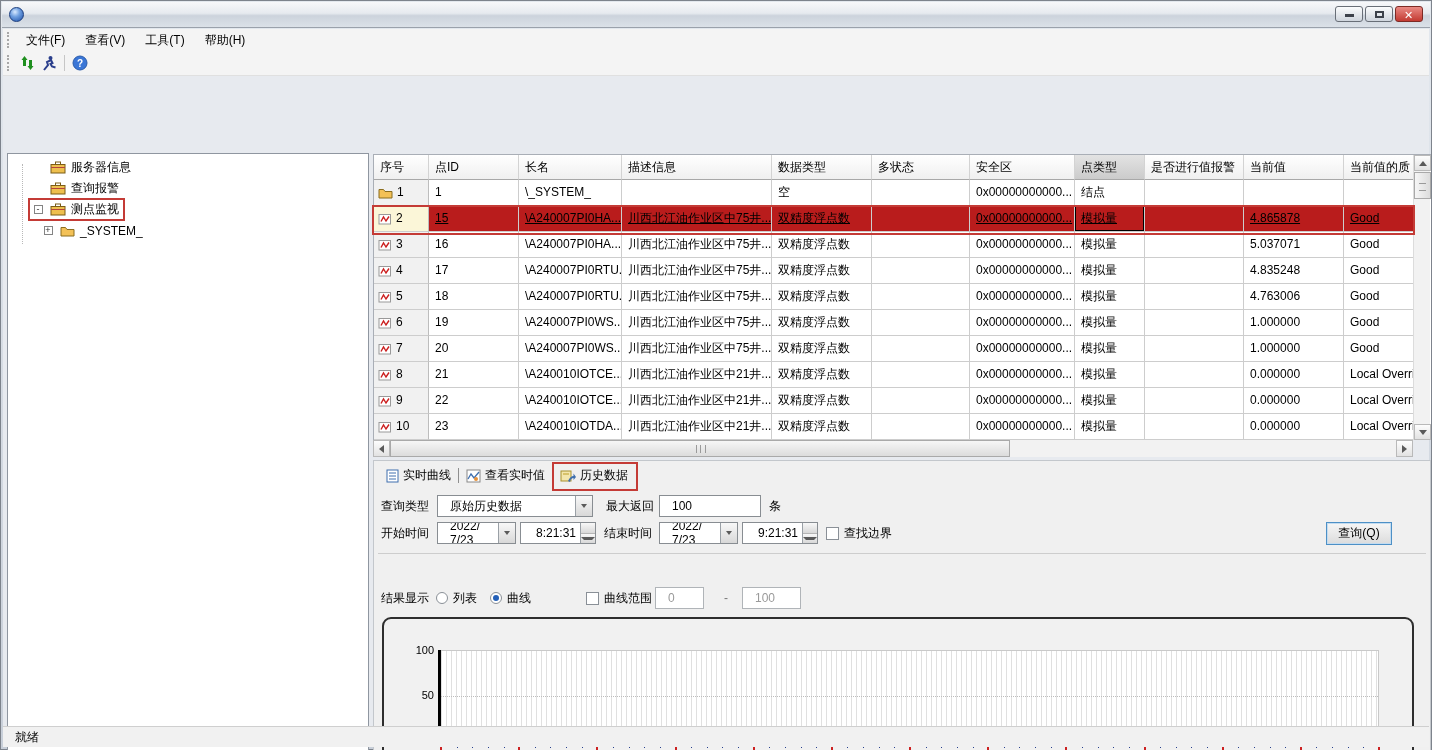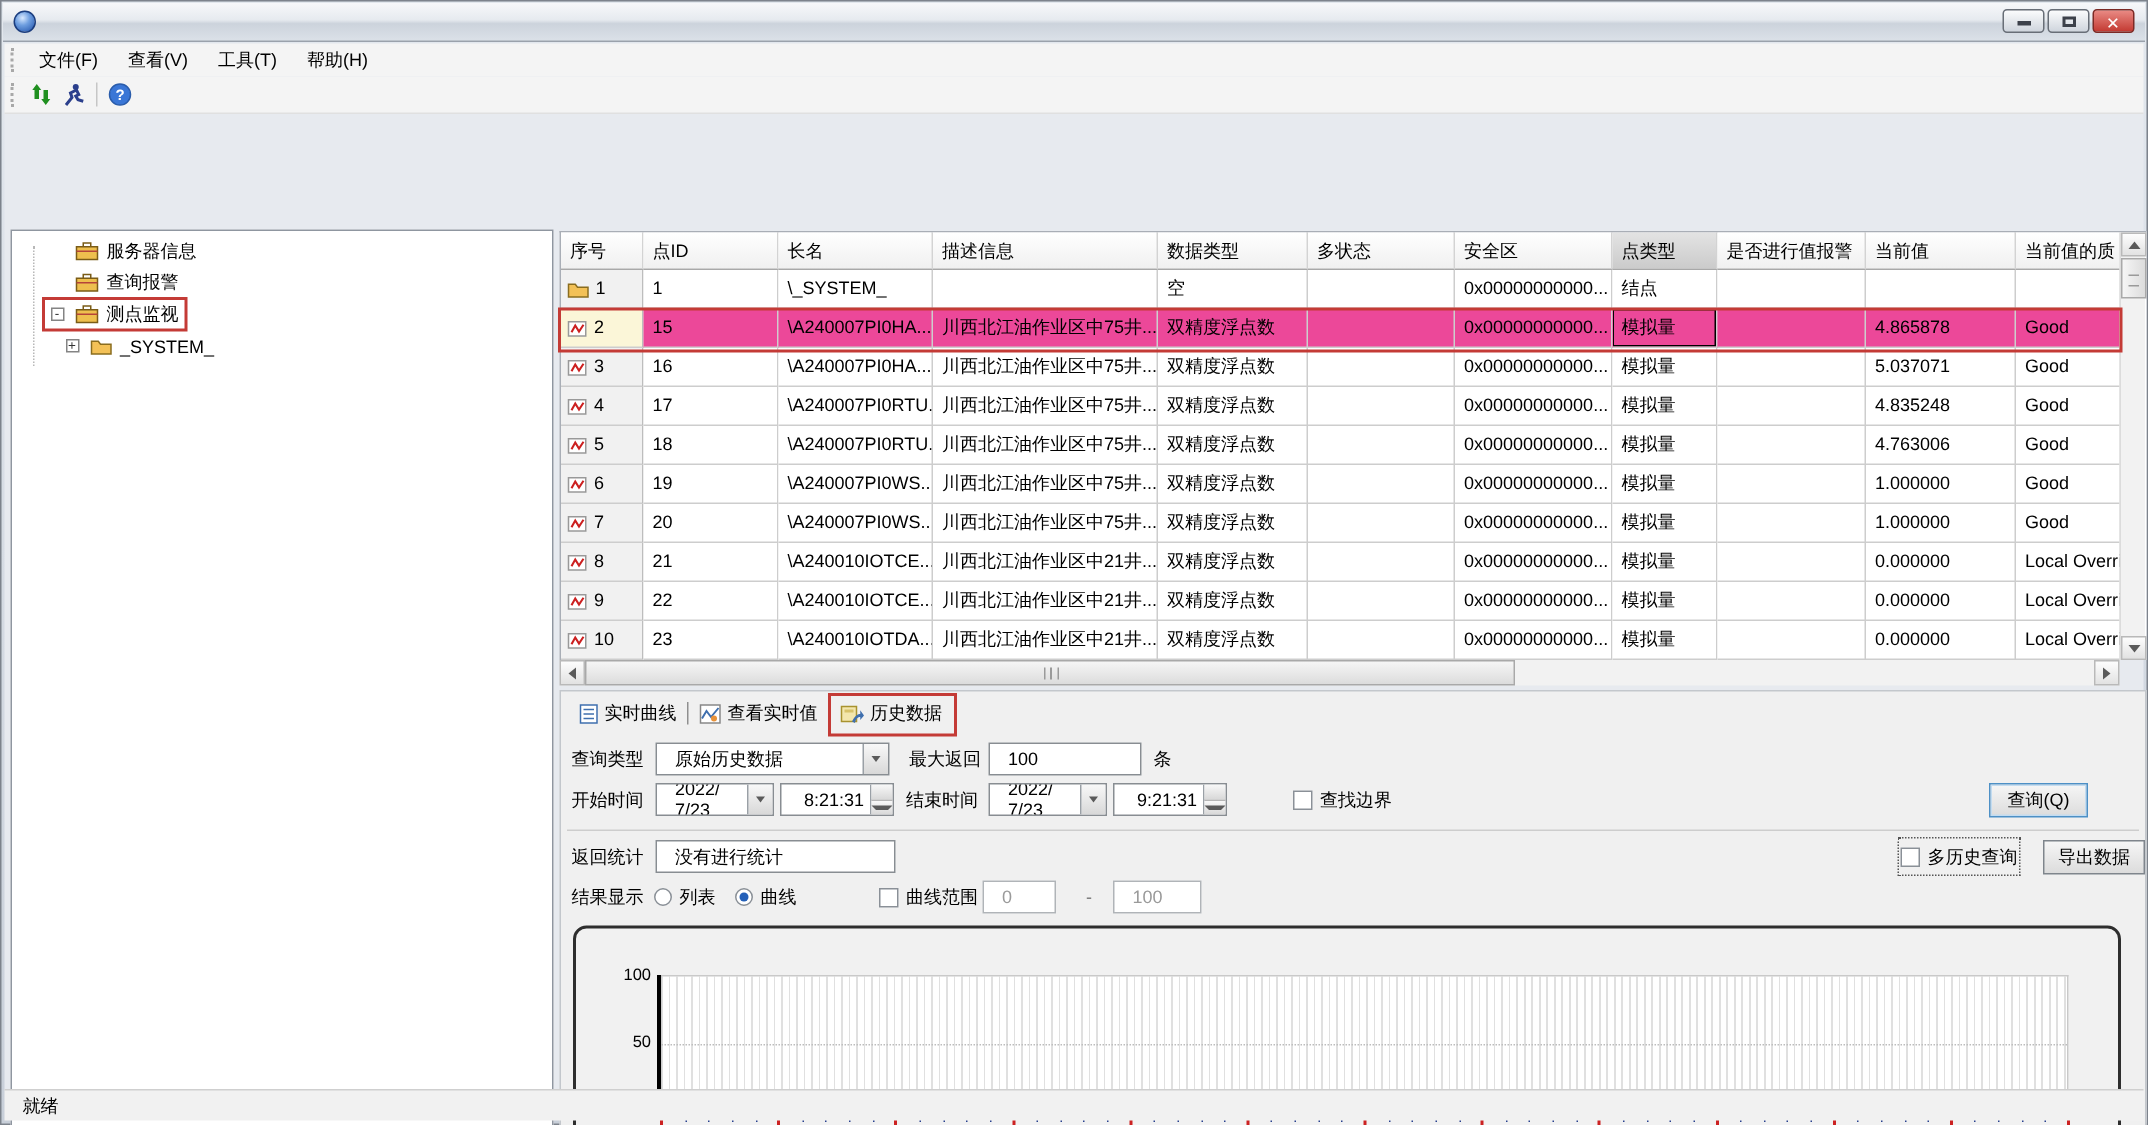--- a/index.html
+++ b/index.html
@@ -50,21 +50,21 @@
   
   .table-wrap { position:absolute; left:370px; top:78px; width:1058px; height:286px; background:#fff; border-top:1px solid #a9aeb6; border-left:1px solid #a9aeb6; }
   .trow { display:grid; grid-template-columns:55px 90px 103px 150px 100px 98px 105px 70px 99px 100px 70px; }
   .hcell { height:25px; line-height:24px; padding-left:6px; background:linear-gradient(#ffffff,#f0f0f0);
     border-right:1px solid #d3d3d3; border-bottom:1px solid #a8a8a8; white-space:nowrap; overflow:hidden; }
   .hcell.sorted { background:linear-gradient(#e3e3e3,#cbcbcb); }
   .cell { height:26px; line-height:25px; padding-left:6px; border-right:1px solid #cdcdcd; border-bottom:1px solid #cdcdcd;
     white-space:nowrap; overflow:hidden; background:#fff; }
   .c-seq { background:#f1f1f1; border-right:1px solid #bdbdbd; display:flex; align-items:center; gap:4px; padding-left:4px; }
   .c-seq.sel-seq { background:#fbf6d8; }
-  .cell.sel { background:#ec4899; }
+  .cell.sel { background:#b91c1c;text-decoration:underline; }
   .cell.focus-cell { box-shadow:inset 0 0 0 1px #000; }
 
   .row-red { position:absolute; left:369px; top:129px; width:1043px; height:30px; border:2px solid #c43b36; pointer-events:none; z-index:6; }
 
   
   .vscroll { position:absolute; left:1410px; top:79px; width:17px; height:285px; background:#f2f2f2; border-left:1px solid #dcdcdc; }
   .sb-btn { position:absolute; left:0; width:17px; height:16px; background:linear-gradient(#fdfdfd,#e2e2e2); border:1px solid #b9b9b9; display:flex; align-items:center; justify-content:center; }
   .tri-up { width:0; height:0; border-left:4px solid transparent; border-right:4px solid transparent; border-bottom:5px solid #5a5a5a; }
   .tri-down { width:0; height:0; border-left:4px solid transparent; border-right:4px solid transparent; border-top:5px solid #5a5a5a; }
   .tri-left { width:0; height:0; border-top:4px solid transparent; border-bottom:4px solid transparent; border-right:5px solid #5a5a5a; }
@@ -564,40 +564,29 @@
           <span>9:21:31</span>
           <div class="spin">
               <div>
                 <div class="tri-up"></div>
               </div>
               <div>
                 <div class="tri-down"></div>
               </div>
             </div>
         </div>
-        <div class="chk-wrap" style="left:452px;margin-left:36px;">
+        <div class="chk-wrap" style="left:452px;">
           <span class="checkbox"></span>
           <span class="ctl-label">查找边界</span>
         </div>
         <div class="btn default" style="left:952px;width:66px;top:0;">查询(Q)</div>
       </div>
 
       <div class="hsep" style="top:92px;"></div>
 
-      <div class="frow" style="left:0;top:99px;right:0;">
-        <span class="flabel" style="left:7px;">返回统计</span>
-        <div class="field" style="left:63px;width:160px;">
-          <span>没有进行统计</span>
-        </div>
-        <div class="chk-wrap focused" style="left:893px;">
-          <span class="checkbox"></span>
-          <span class="ctl-label">多历史查询</span>
-        </div>
-        <div class="btn" style="left:988px;width:68px;top:0;">导出数据</div>
-      </div>
 
       <div class="frow" style="left:0;top:126px;right:0;">
         <span class="flabel" style="left:7px;">结果显示</span>
         <div class="chk-wrap" style="left:62px;">
           <span class="radio" id="radio-list"></span>
           <span class="ctl-label">列表</span>
         </div>
         <div class="chk-wrap" style="left:116px;">
           <span class="radio checked" id="radio-curve"></span>
           <span class="ctl-label">曲线</span>

